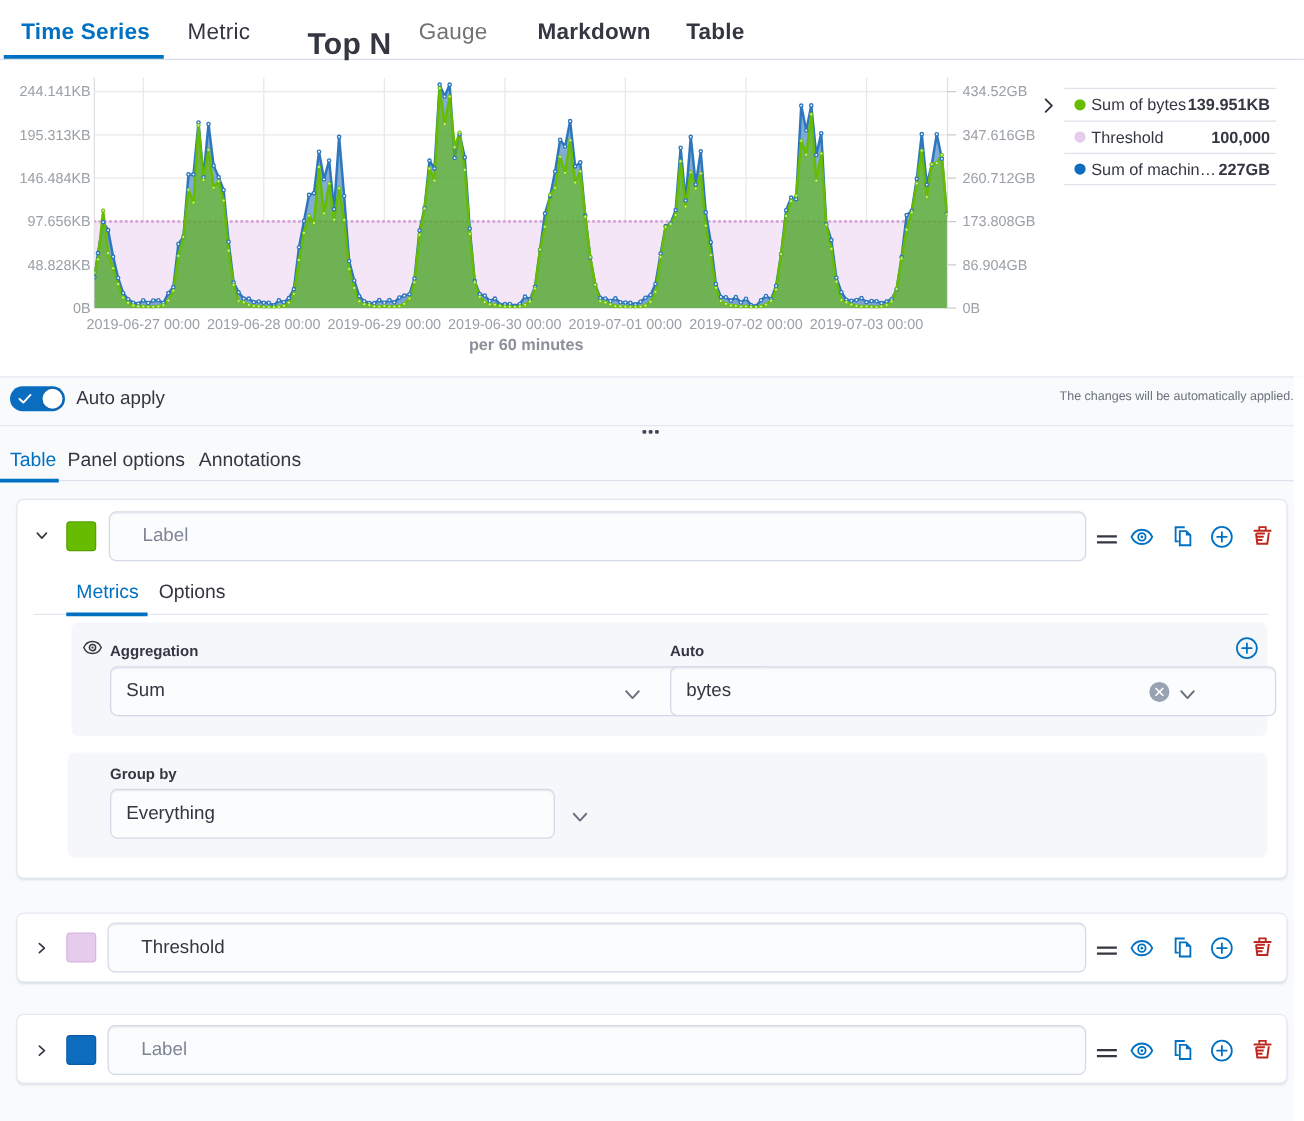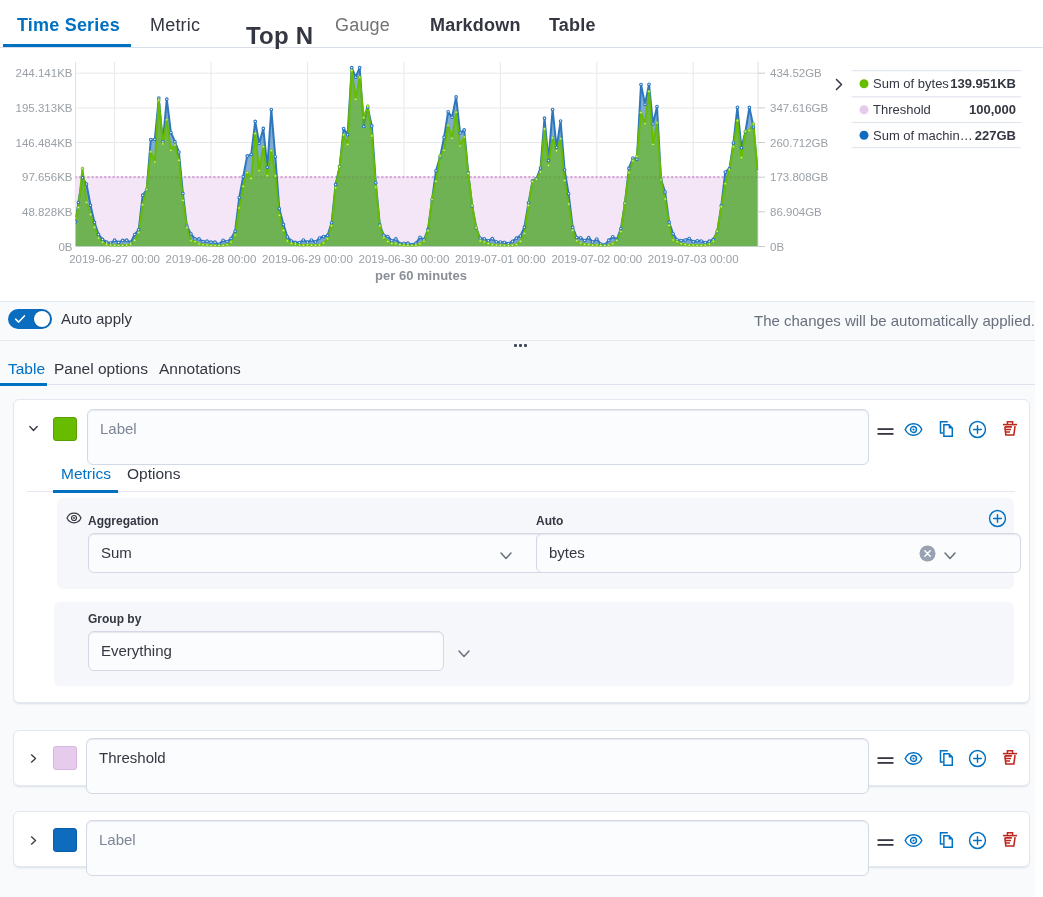--- a/index.html
+++ b/index.html
@@ -1,16 +1,16 @@
 <!DOCTYPE html>
 <html><head><meta charset="utf-8"><style>
 *{margin:0;padding:0;box-sizing:border-box}
 body{width:1043px;height:897px;position:relative;font-family:"Liberation Sans",sans-serif;background:#fff;overflow:hidden}
 .abs{position:absolute}
-.input{position:absolute;background:#fbfcfd;border:1px solid #d3dae6;border-radius:6px;height:56px;line-height:38px;font-size:15px;padding-left:12px;color:#343741;box-shadow:inset 0 1px 1px rgba(152,162,179,0.2)}
+.input{position:absolute;background:#fbfcfd;border:1px solid #d3dae6;border-radius:6px;height:40px;line-height:38px;font-size:15px;padding-left:26px;color:#343741;box-shadow:inset 0 1px 1px rgba(152,162,179,0.2)}
 .ph{color:#7d8597}
 .select{position:absolute;background:#fbfcfd;border:1px solid #d3dae6;border-radius:6px;height:40px;line-height:38px;font-size:15px;padding-left:12px;color:#343741;box-shadow:inset 0 1px 1px rgba(152,162,179,0.2)}
 .flabel{position:absolute;font-size:12px;font-weight:bold;color:#343741}
 .card{position:absolute;left:13px;width:1017px;background:#fff;border:1px solid #e3e8f0;border-radius:6px;box-shadow:0 2px 2px -1px rgba(152,162,179,0.3)}
 .subpanel{position:absolute;background:#f5f7fa;border-radius:6px}
 .swatch{position:absolute;width:24px;height:24px;border-radius:3px}
 </style></head><body>
 <div class="abs" style="left:0;top:0;width:1043px;height:48px;background:#fff;border-bottom:1px solid #d8dee8"></div>
 <div class="abs" style="left:17px;top:15px;font-size:18px;font-weight:bold;letter-spacing:0.2px;color:#0071c2">Time Series</div>
 <div class="abs" style="left:150px;top:15px;font-size:18px;font-weight:normal;letter-spacing:0.2px;color:#343741">Metric</div>
@@ -431,21 +431,21 @@
 <text x="1016" y="91.7" text-anchor="end" font-size="13" font-weight="bold" fill="#343741">227GB</text>
 <path d="M836.5 31.5 L841.5 36.5 L836.5 41.5" fill="none" stroke="#343741" stroke-width="1.5" stroke-linecap="round" stroke-linejoin="round"></path>
 </svg>
 <div class="abs" style="left:0;top:301px;width:1043px;height:596px;background:#f8fafc;border-top:1px solid #e4e9f0"></div>
 <div class="abs" style="left:8px;top:309px;width:44px;height:20px;border-radius:10px;background:#0a6dbf"></div>
 <div class="abs" style="left:34px;top:311px;width:16px;height:16px;border-radius:8px;background:#fff;box-shadow:0 0 2px rgba(0,0,0,0.3)"></div>
 <svg style="position:absolute;left:13px;top:312px" width="14" height="14" viewBox="0 0 16 16">
     <path d="M3 8.2 L6.5 11.5 L13 4.5" fill="none" stroke="#fff" stroke-width="1.8" stroke-linecap="round" stroke-linejoin="round"></path>
   </svg>
 <div class="abs" style="left:61px;top:310px;font-size:15px;color:#343741">Auto apply</div>
-<div class="abs" style="right:8px;top:312px;font-size:15px;color:#69707d">The changes will be automatically applied.</div>
+<div class="abs" style="right:8px;top:312px;font-size:10px;color:#69707d">The changes will be automatically applied.</div>
 <div class="abs" style="left:0;top:340px;width:1043px;height:1px;background:#e4e9f0"></div>
 <div class="abs" style="left:514.0px;top:343.5px;width:3px;height:3px;border-radius:1px;background:#40495a"></div>
 <div class="abs" style="left:519.0px;top:343.5px;width:3px;height:3px;border-radius:1px;background:#40495a"></div>
 <div class="abs" style="left:524.0px;top:343.5px;width:3px;height:3px;border-radius:1px;background:#40495a"></div>
 <div class="abs" style="left:8px;top:360px;font-size:15.5px;color:#0071c2">Table</div>
 <div class="abs" style="left:54px;top:360px;font-size:15.5px;color:#343741">Panel options</div>
 <div class="abs" style="left:159px;top:360px;font-size:15.5px;color:#343741">Annotations</div>
 <div class="abs" style="left:0;top:384px;width:1043px;height:1px;background:#dde3ec"></div>
 <div class="abs" style="left:0;top:382.5px;width:47px;height:3px;background:#0071c2"></div>
 <div class="card" style="top:399px;height:304px"></div>

